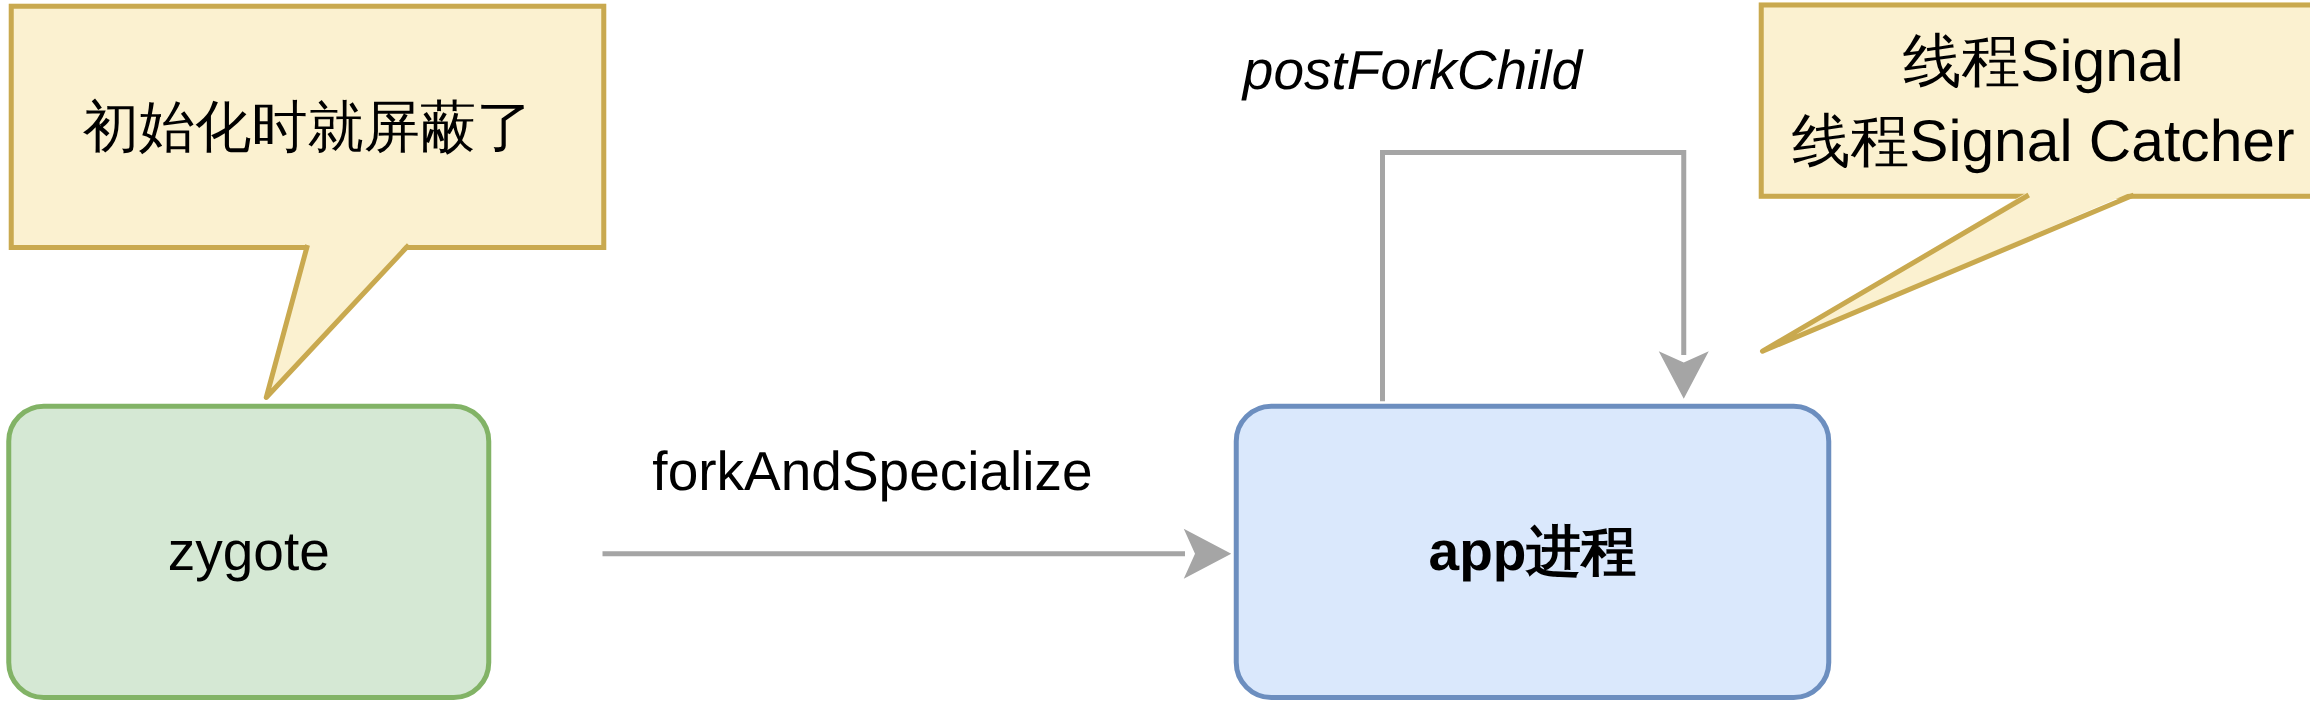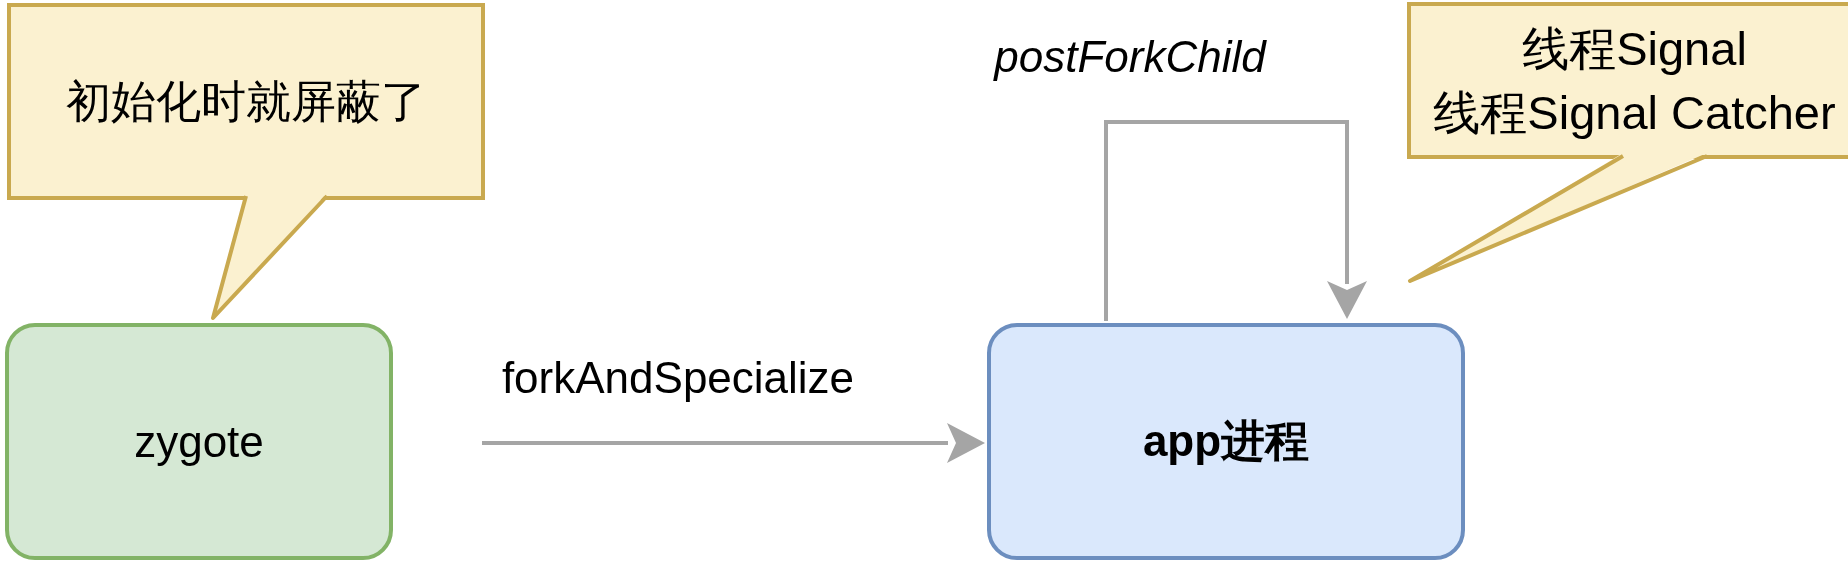--- a/index.html
+++ b/index.html
@@ -71,21 +71,21 @@
     border: 4px solid #6C8EBF;
     font-weight: bold;
   }
   
   .edge-label {
     position: absolute;
     transform: translate(-50%, -50%);
     font-size: 44px;
     white-space: nowrap;
   }
-  .label-fork { left: 678px; top: 378px; }
+  .label-fork { left: 698px; top: 378px; }
   .label-postfork { left: 1130px; top: 57px; font-style: italic; }
   
   .overlay {
     position: absolute;
     left: 0;
     top: 0;
     width: 1848px;
     height: 564px;
     pointer-events: none;
   }

